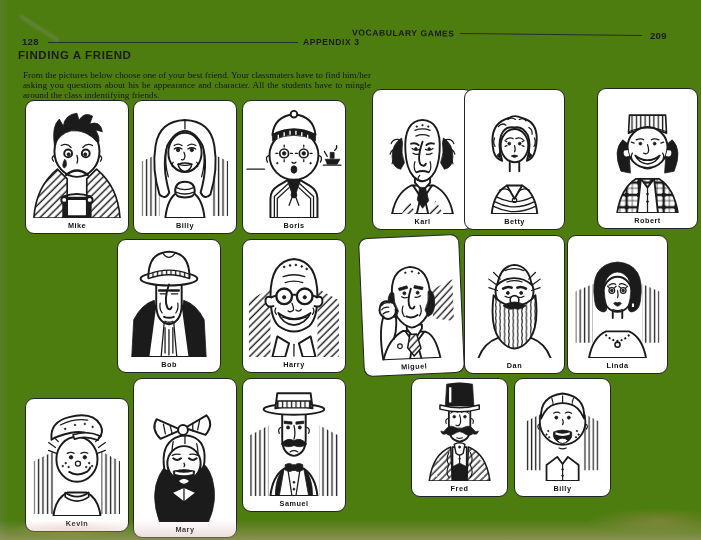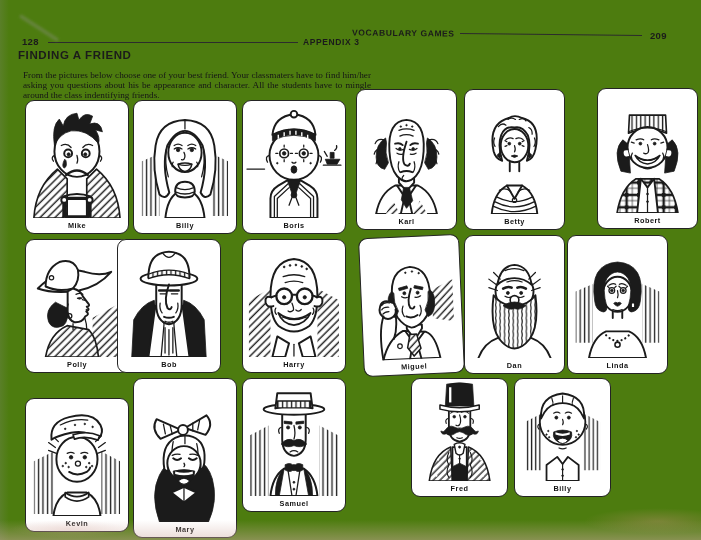--- a/index.html
+++ b/index.html
@@ -155,39 +155,20 @@
         <circle class="f" cx="67" cy="56" r=".8"></circle>
       <path class="w" d="M26,112 L26,92 Q26,84 34,79 L44,73 L50,81 L56,73 L66,79 Q74,84 74,92 L74,112 Z"></path>
       <path class="s t" d="M30,112 L30,90 L44,77 M70,112 L70,90 L56,77 M33,112 L33,92 L45,81 M67,112 L67,92 L55,81"></path>
       <path class="f" d="M43,73 L57,73 L52,87 L48,87 Z"></path>
       <circle class="f" cx="50" cy="88.5" r="3"></circle>
       <path class="s t" d="M48,91 l-3,8 M52,91 l3,8"></path>
     </svg>
     <div class="cname">Boris</div>
   </div>
 
-  <div class="card" style="left:25px;top:239px;width:104px;height:134px">
-    <svg class="p" viewBox="0 0 100 112" preserveAspectRatio="xMidYMax meet">
-      <path class="hdn" d="M66,112 L66,72 L92,58 L94,112 Z"></path>
-      <path class="hd" d="M18,112 Q22,88 40,80 L62,84 Q70,92 72,112 Z"></path>
-      <path class="f" d="M28,56 Q17,64 21,76 Q25,85 36,80 Q42,75 40,62 Z"></path>
-      <path class="w" d="M10,42 Q34,19 58,25 Q74,30 85,25 Q72,40 52,44 Q27,48 10,42 Z"></path>
-      <path class="w" d="M18,40 Q18,22 32,15 Q46,11 51,23 Q53,34 46,42 Q31,46 18,40 Z"></path>
-      <circle class="s t" cx="24" cy="31" r="2.2"></circle>
-      <path class="w" d="M46,42 Q54,44 56,50 L62,58 Q63.5,60 60,60.6 Q64,63.5 59.5,65.5 Q63.5,68.5 58.5,70.5 Q55.5,77 47.5,76.5 Q41.5,75 40.5,66 L40.5,45 Z"></path>
-      <path class="s t" d="M49,48 q4,-2 7,0"></path>
-      <path class="f" d="M50,52 q3,-1.6 5.4,-.2 q-2.6,2.2 -5.4,.2 Z"></path>
-      <path class="s t" d="M55.5,53.5 l3,.8"></path>
-      <path class="f" d="M59.3,63 q3,.6 .4,1.8 z"></path>
-      <path class="s t" d="M41,58 q-2,6 0,10"></path>
-      <circle class="s t" cx="42.5" cy="70" r="2.3"></circle>
-      <path class="s t" d="M46,78 L46,84 M58,72 Q60,78 60,84"></path>
-    </svg>
-    <div class="cname">Polly</div>
-  </div>
 
   <div class="card" style="left:117px;top:239px;width:104px;height:134px">
     <svg class="p" viewBox="0 0 100 112" preserveAspectRatio="xMidYMax meet">
       <path class="f" d="M12,112 L14,74 Q22,58 35,54 L37,66 L30,112 Z"></path>
       <path class="f" d="M88,112 L86,74 Q78,58 65,54 L63,66 L70,112 Z"></path>
       <path class="w" d="M29,112 L36,60 L64,60 L71,112 Z"></path>
       <path class="s t" d="M36,62 L45,78 L42,112 M64,62 L55,78 L58,112"></path>
       <path class="s t" d="M46,82 L46,108 M50,84 L50,110 M54,82 L54,108"></path>
       <path class="w" d="M37,34 L37,58 Q37,76 50,78.5 Q63,76 63,58 L63,34 Q50,28 37,34 Z"></path>
       <ellipse class="w" cx="50" cy="32" rx="29" ry="7"></ellipse>
@@ -303,21 +284,21 @@
         <circle class="f" cx="56" cy="42" r="1.6"></circle>
       <path class="s t" d="M50,40 q2,8 0,14"></path>
       <path class="f" d="M37,59 Q43,51.5 50,55.5 Q57,51.5 63,59 Q57.5,63.5 50,60.5 Q42.5,63.5 37,59 Z"></path>
       <path class="s t" d="M46,67 q4,-2.6 8,0"></path>
       <path class="f" d="M41,80 Q46.5,77.5 48.7,80.5 L48.7,85.5 Q46.5,88.5 41,85.5 Z M59,80 Q53.5,77.5 51.3,80.5 L51.3,85.5 Q53.5,88.5 59,85.5 Z"></path>
       <rect class="f" x="48" y="80" width="4" height="6" rx="1"></rect>
     </svg>
     <div class="cname">Samuel</div>
   </div>
 
-  <div class="card" style="left:356px;top:89px;width:101px;height:141px">
+  <div class="card" style="left:372px;top:89px;width:101px;height:141px">
     <svg class="p" viewBox="0 0 100 112" preserveAspectRatio="xMidYMax meet">
       <path class="f" d="M28,32 Q18,38 18,52 Q18,63 27,65 L31,58 Q27,48 29,37 Z M72,32 Q82,38 82,52 Q82,63 73,65 L69,58 Q73,48 71,37 Z"></path>
       <path class="s t" d="M27,34 q-8,-2 -10,4 M26,43 q-9,0 -10,6 M26,52 q-8,2 -8,7 M73,34 q8,-2 10,4 M74,43 q9,0 10,6 M74,52 q8,2 8,7"></path>
       <path class="w" d="M18,112 Q22,90 38,82 L62,82 Q78,90 82,112 Z"></path>
       <path class="w" d="M42,79 L50,88 L58,79 L58,74 L42,74 Z"></path>
       <path class="s" d="M40,82 L48,94 L44,112 M60,82 L52,94 L56,112"></path>
       <path class="hdn" d="M36,98 L43,112 L28,112 Z M64,98 L57,112 L72,112 Z"></path>
       <path class="f" d="M47,84 L53,84 L56.5,98 L50,106 L44.5,97 Z"></path>
       <path class="w" d="M32,46 Q30,14 50,13 Q70,14 68,46 Q67,64 60,72 Q55,77.5 50,77.5 Q45,77.5 40,72 Q33,64 32,46 Z"></path>
       <path class="s t" d="M42,24 Q50,21 58,24 M43,30 Q50,27 57,30"></path>

